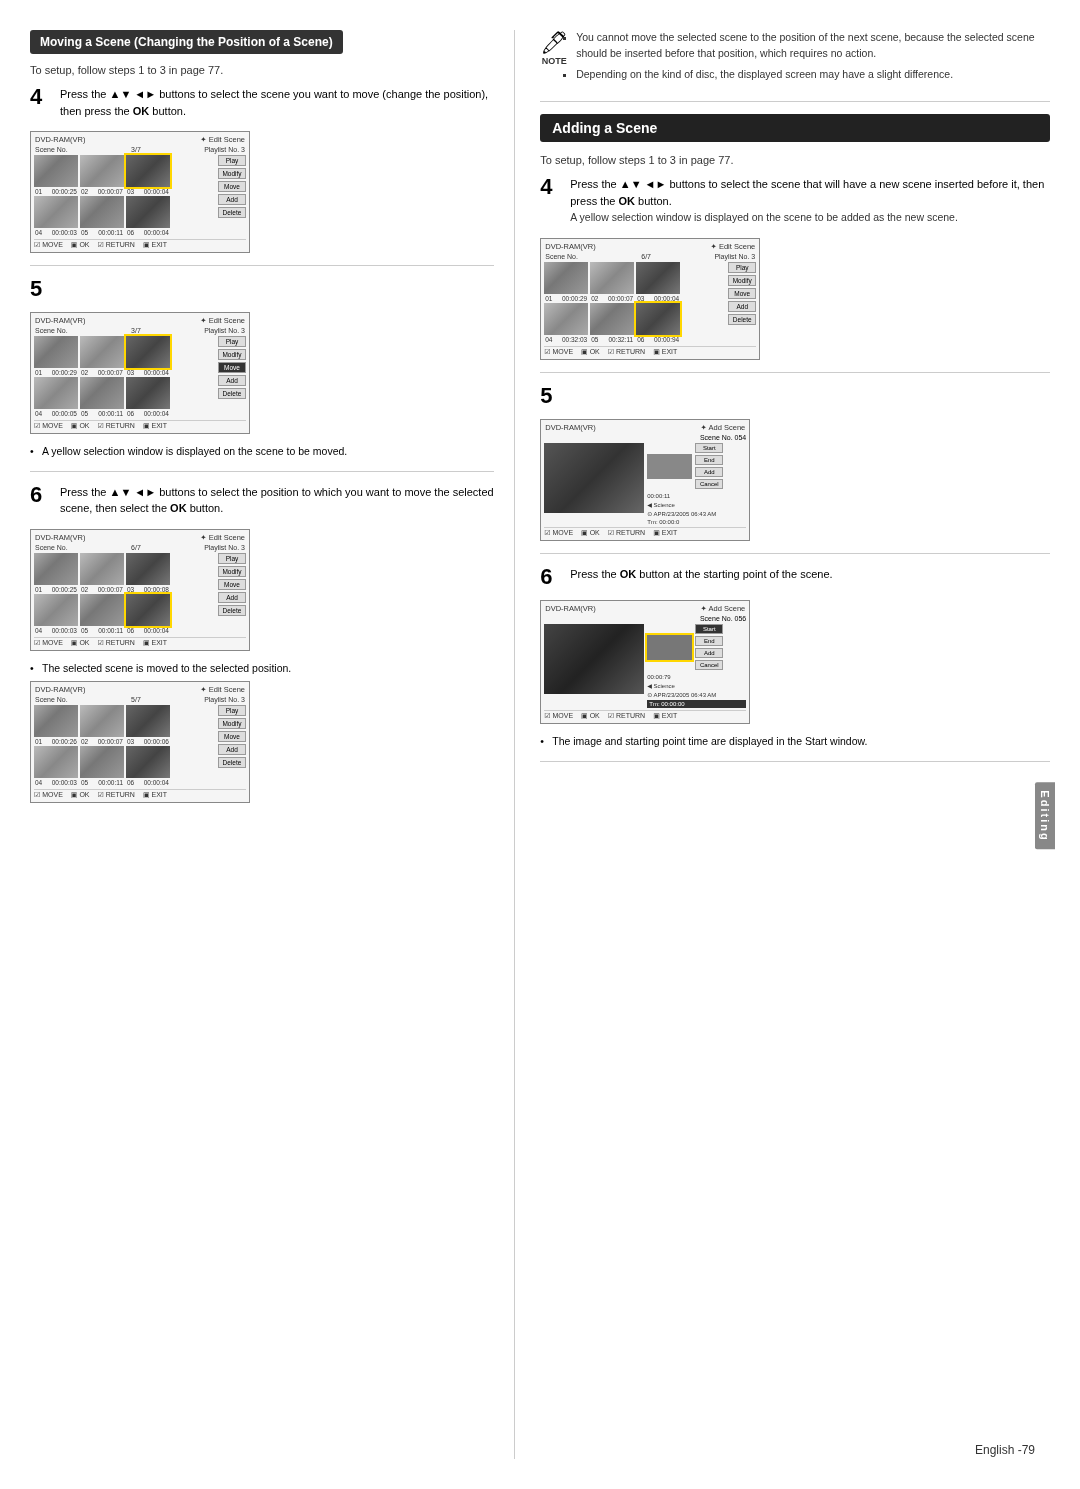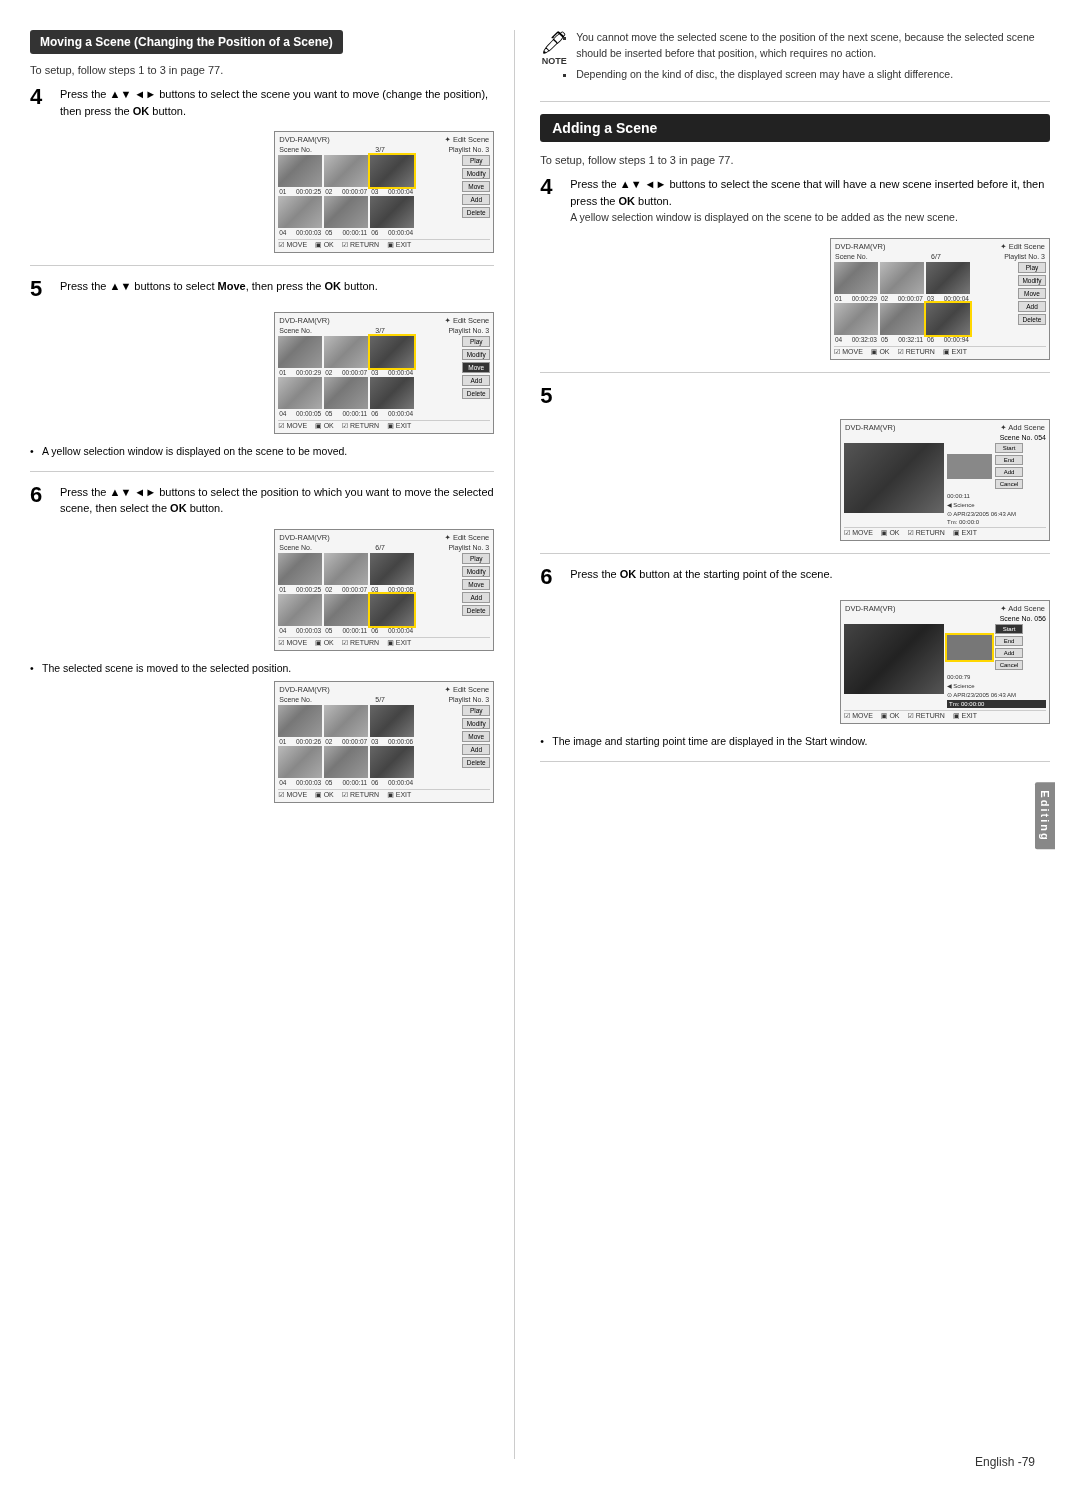--- a/index.html
+++ b/index.html
@@ -74,21 +74,21 @@
     }
     .step-text b { font-weight: bold; }
     .step-sub-text {
       font-size: 10.5px;
       color: #333;
       margin-top: 4px;
       margin-bottom: 6px;
     }
     .screen-container {
       display: flex;
-      justify-content: flex-end;
+      justify-content: flex-start;
       margin: 6px 0 10px 0;
     }
     .dvd-screen {
       border: 1px solid #888;
       background: #f5f5f5;
       width: 220px;
       font-size: 8px;
       padding: 3px;
       position: relative;
     }
@@ -356,23 +356,20 @@
           <span>▣ EXIT</span>
         </div>
       </div>
     </div>
 
     <hr class="divider">
 
     
     <div class="step-block">
       <div class="step-number">5</div>
-      <div class="step-text">
-        Press the ▲▼ buttons to select <b>Move</b>, then press the <b>OK</b> button.
-      </div>
     </div>
 
     
     <div class="screen-container">
       <div class="dvd-screen">
         <div class="dvd-header">
           <span>DVD-RAM(VR)</span>
           <span>✦ Edit Scene</span>
         </div>
         <div class="dvd-subheader">
@@ -834,15 +831,15 @@
     </div>
 
     <hr class="divider">
 
     <div style="position:absolute; right:-5px; top:55%; transform:translateY(-50%); background:#888; color:#fff; font-weight:bold; font-size:11px; padding:8px 4px; writing-mode:vertical-rl; text-orientation:mixed; letter-spacing:2px; border-radius:2px 0 0 2px;">Editing</div>
 
   </div>
 
 </div>
 
-<div style="position:absolute; bottom:20px; right:45px; font-size:12px; color:#333;">
+<div style="position:absolute; bottom:32px; right:45px; font-size:12px; color:#333;">
   <span>English</span>&nbsp;<span>-79</span>
 </div>
 
 </body></html>

